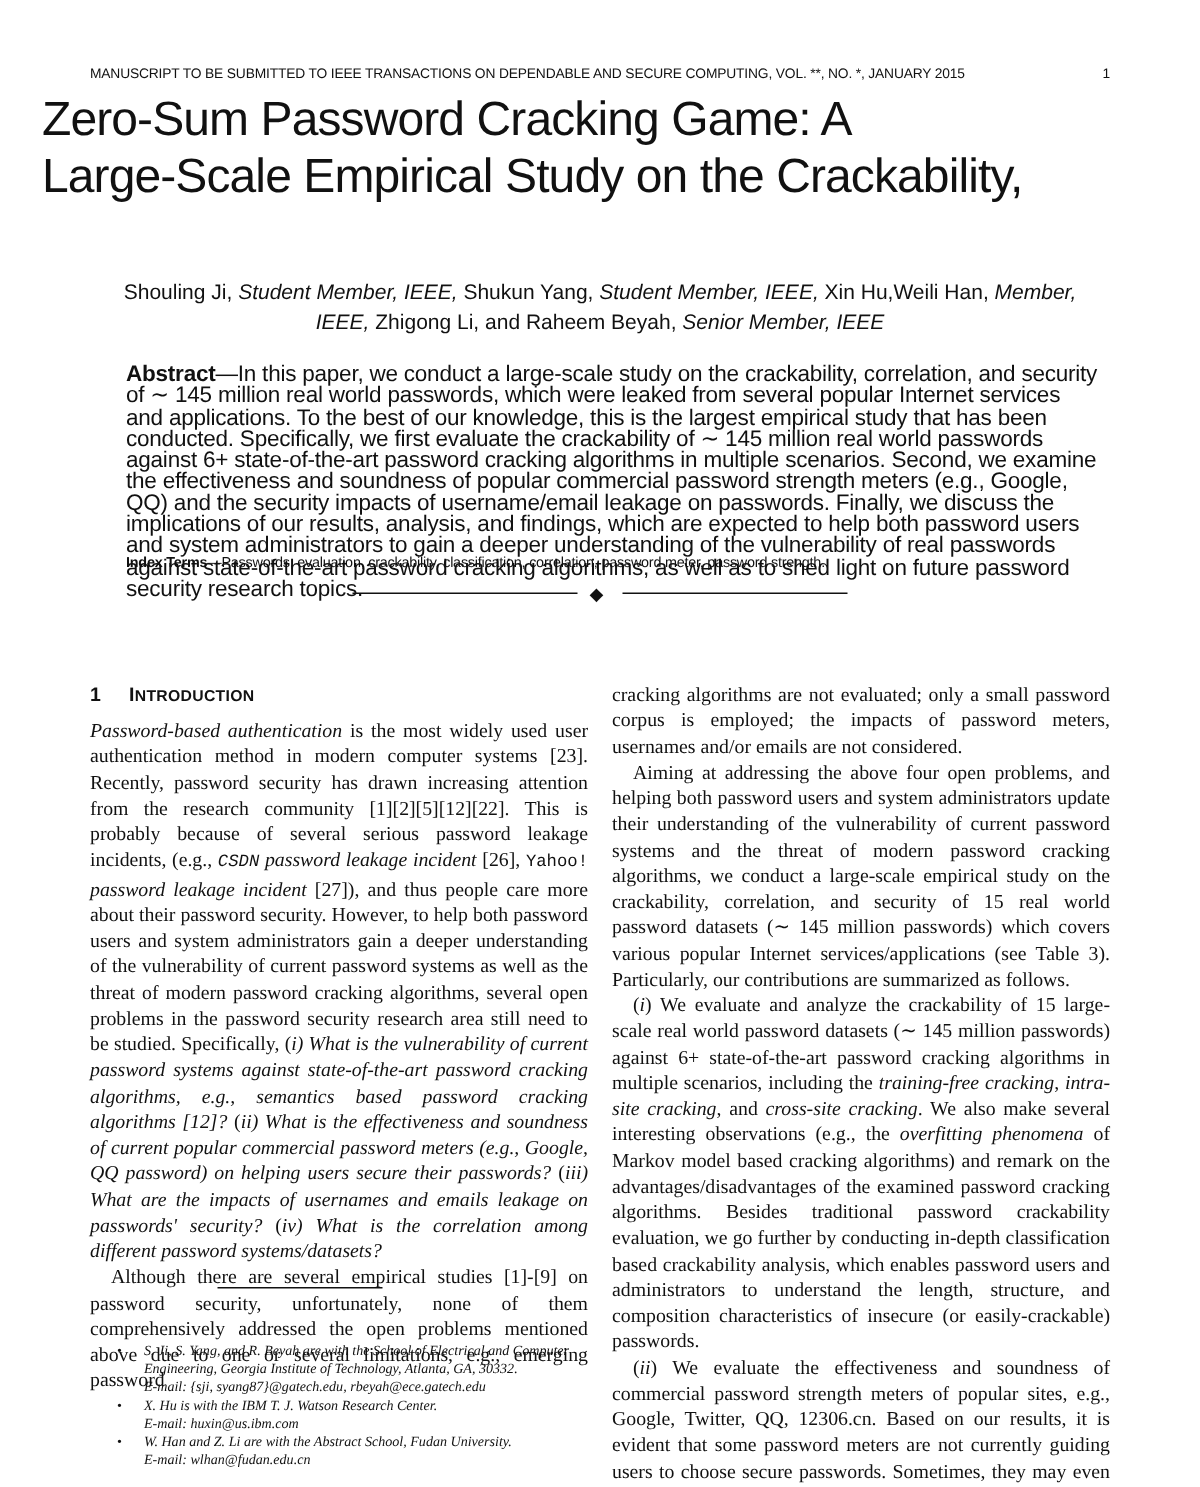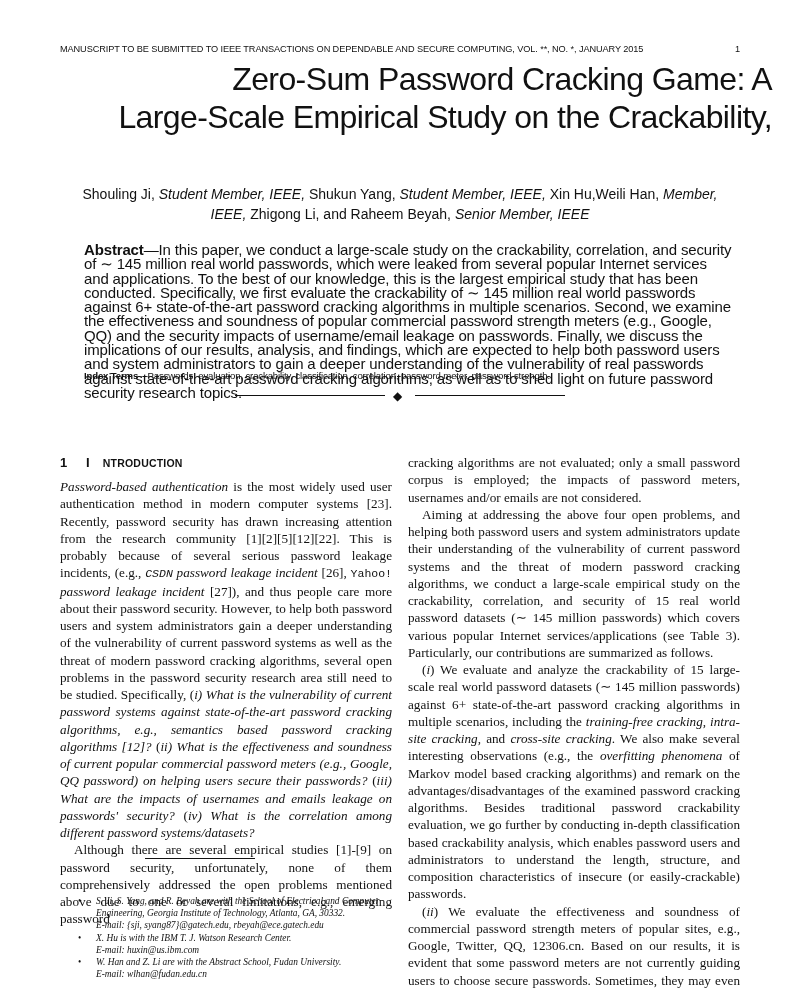--- a/index.html
+++ b/index.html
@@ -3,36 +3,36 @@
 <meta charset="utf-8">
 <style>
   html, body { margin: 0; padding: 0; background: #ffffff; }
   body { width: 800px; height: 991px; position: relative; overflow: hidden; color: #111; }
   .sans { font-family: "Liberation Sans", sans-serif; }
   .serif { font-family: "Liberation Serif", serif; }
   .mono { font-family: "Liberation Mono", monospace; }
   i, .it { font-style: italic; }
 
   .header { position: absolute; top: 24px; left: 60px; width: 680px; font-size: 9.2px; letter-spacing: -0.1px; display: flex; justify-content: space-between; margin-top: 20px; }
-  .title { position: absolute; top: 60px; left: 52px; width: 720px; text-align: right; font-size: 32px; line-height: 38px; letter-spacing: -0.6px; }
+  .title { position: absolute; top: 60px; left: 28px; width: 720px; text-align: left; font-size: 32px; line-height: 38px; letter-spacing: -0.6px; }
   .authors { position: absolute; top: 184px; left: 80px; width: 640px; text-align: center; font-size: 14px; line-height: 20px; }
   .abstract { position: absolute; top: 243px; left: 84px; width: 650px; font-size: 15px; line-height: 14.3px; letter-spacing: -0.15px; }
   .abstract b { font-weight: bold; }
   .index-terms { position: absolute; top: 370px; left: 84px; width: 650px; font-size: 9.6px; letter-spacing: -0.15px; }
   .divider { position: absolute; top: 390px; left: 235px; width: 330px; height: 12px; }
   .divider .line { position: absolute; top: 5px; height: 1px; background: #111; width: 150px; }
   .divider .l1 { left: 0; } .divider .l2 { right: 0; }
   .divider .diamond { position: absolute; left: 158px; top: 0; font-size: 12px; line-height: 12px; }
 
   .col { position: absolute; top: 0; width: 332px; font-size: 13.2px; line-height: 17.25px; text-align: justify; }
   .col-left { left: 60px; }
   .col-right { left: 408px; }
   .section-head { position: absolute; top: 455px; left: 60px; font-size: 13px; font-weight: bold; letter-spacing: 0.2px; }
   .section-head .num { display: inline-block; width: 26px; }
-  .section-head .sc { font-size: 10.5px; padding-left: 13px; }
+  .section-head .sc { font-size: 10.5px; }
   .section-head .cap { font-size: 13px; }
   .p { margin: 0; }
   .indent { text-indent: 14px; }
 
   .fn-rule { position: absolute; top: 858px; left: 145px; width: 110px; height: 1px; background: #111; }
   .footnotes { position: absolute; top: 879px; left: 62px; width: 340px; font-size: 9.4px; line-height: 12.2px; font-style: italic; }
   .footnotes ul { margin: 16px; padding: 0; list-style: none; }
   .footnotes li { position: relative; padding-left: 18px; }
   .footnotes li::before { content: "\2022"; position: absolute; left: 0; font-style: normal; }
 </style>

